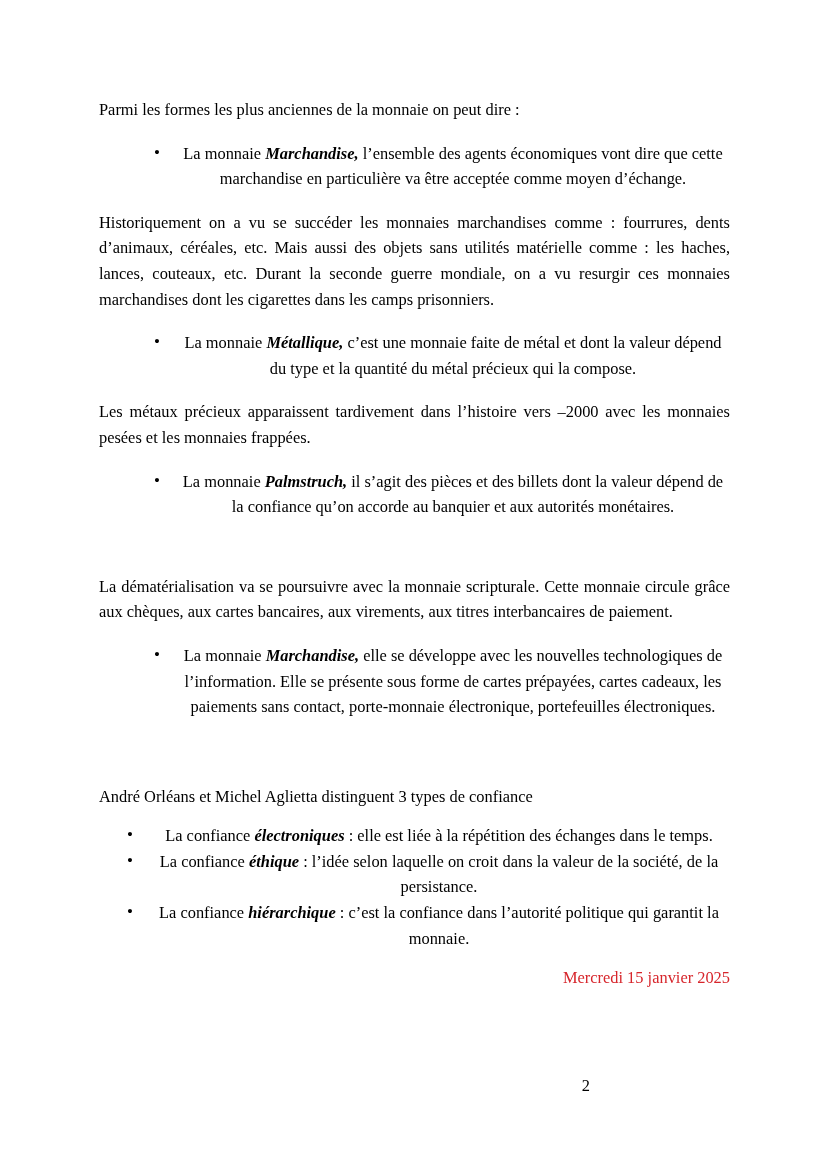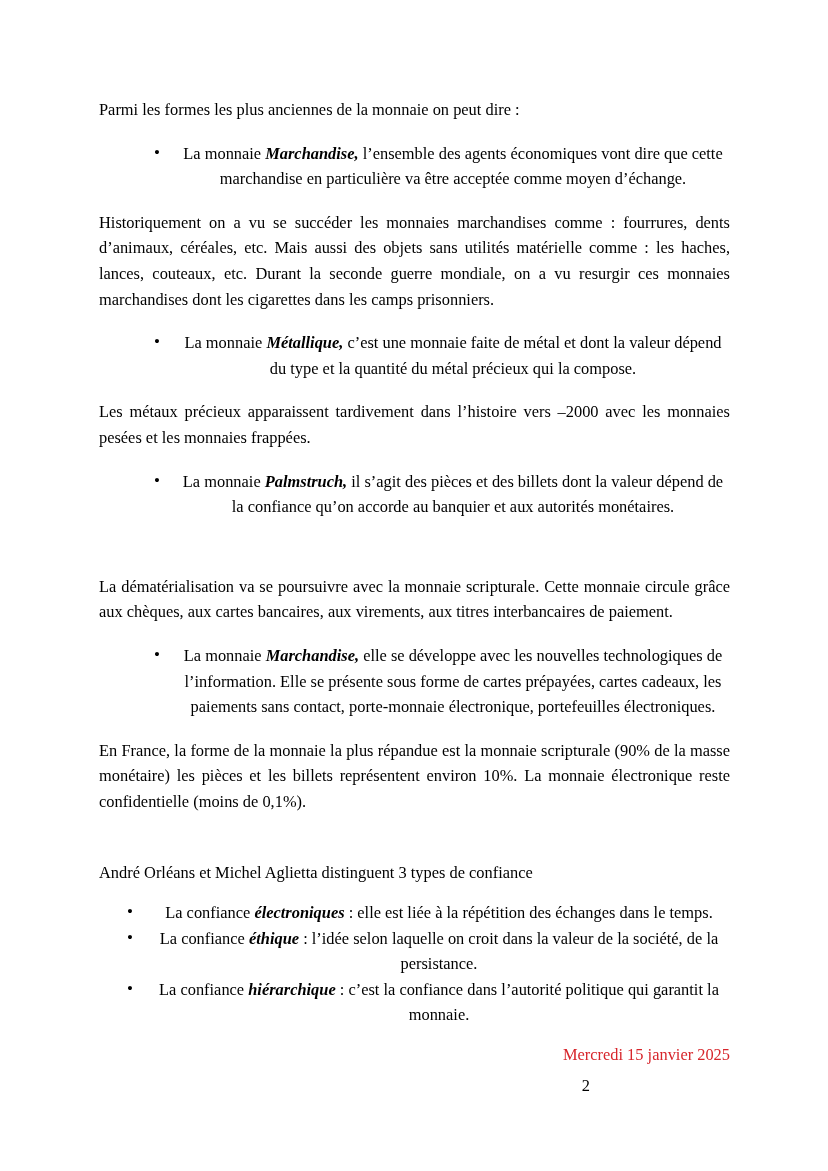--- a/index.html
+++ b/index.html
@@ -145,21 +145,20 @@
     <p class="para">La dématérialisation va se poursuivre avec la monnaie scripturale. Cette monnaie circule grâce aux chèques, aux cartes bancaires, aux virements, aux titres interbancaires de paiement.</p>
 
     <div class="gap-md"></div>
 
     <ul class="bullets deep">
       <li><span>La monnaie </span><span class="term">Marchandise,</span><span> elle se développe avec les nouvelles technologiques de l’information. Elle se présente sous forme de cartes prépayées, cartes cadeaux, les paiements sans contact, porte-monnaie électronique, portefeuilles électroniques.</span></li>
     </ul>
 
     <div class="gap-md"></div>
 
-    <p class="para">En France, la forme de la monnaie la plus répandue est la monnaie scripturale (90% de la masse monétaire) les pièces et les billets représentent environ 10%. La monnaie électronique reste confidentielle (moins de 0,1%).</p>
 
     <div class="gap-lg"></div>
 
     <p class="para nojust">André Orléans et Michel Aglietta distinguent 3 types de confiance</p>
 
     <div class="gap-sm"></div>
 
     <ul class="bullets shallow">
       <li><span> La confiance </span><span class="term">électroniques</span><span> : elle est liée à la répétition des échanges dans le temps.</span></li>
       <li><span>La confiance </span><span class="term">éthique</span><span> : l’idée selon laquelle on croit dans la valeur de la société, de la persistance.</span></li>

